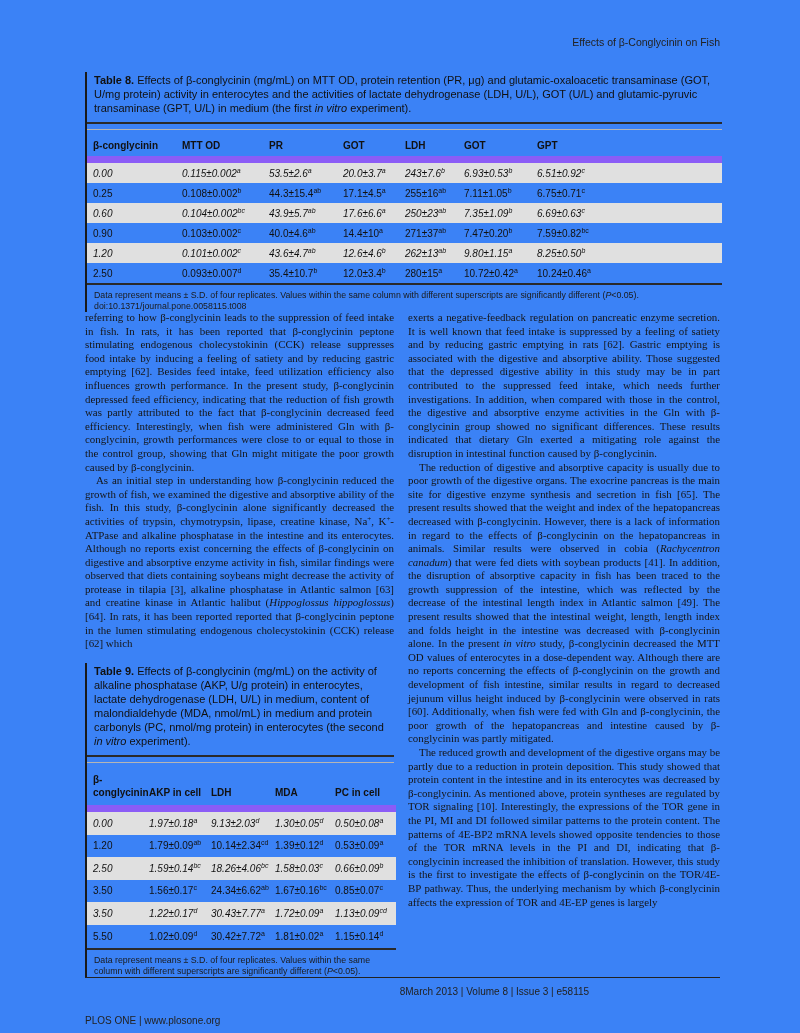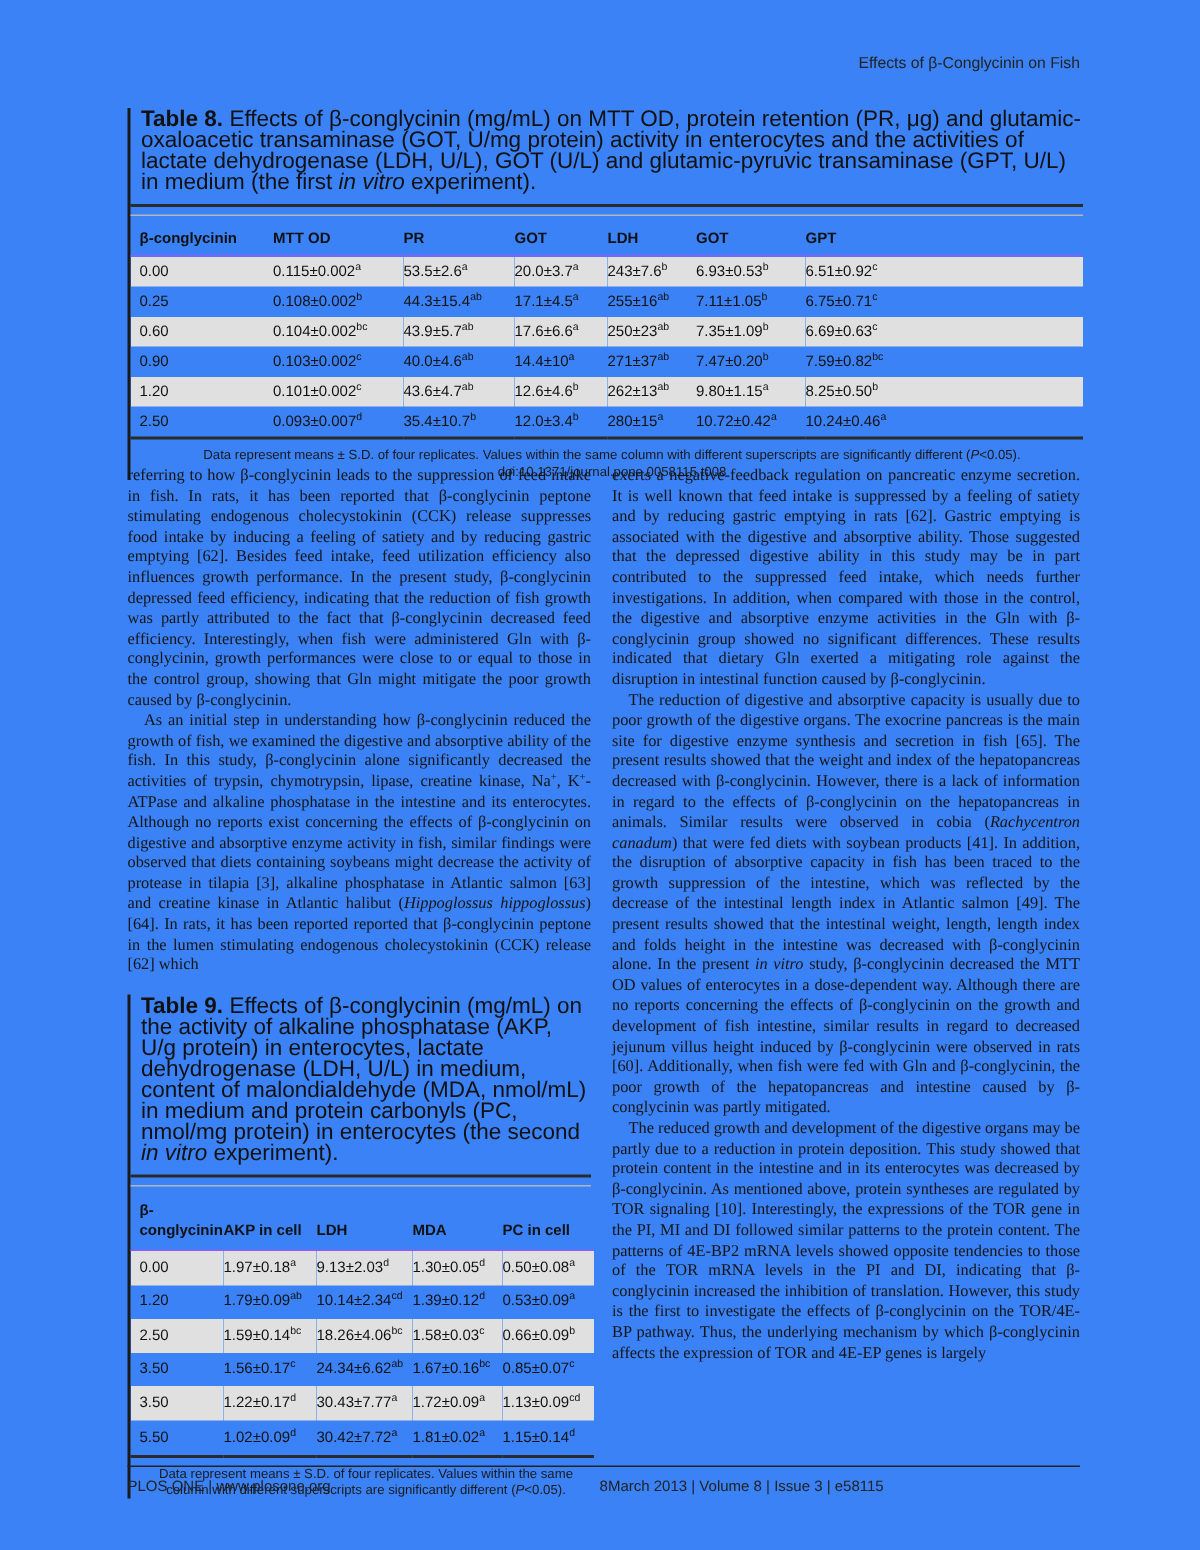--- a/index.html
+++ b/index.html
@@ -3,50 +3,50 @@
 <meta charset="utf-8">
 <style>
   html,body{margin:0;padding:0;background:#ffffff;}
   .page{position:relative;width:800px;height:1033px;background:#3b82f6;
         font-family:"Liberation Sans",sans-serif;color:#1a1a1a;overflow:hidden;}
 
   .running-head{position:absolute;top:36px;right:80px;font-size:10.5px;color:#222;}
 
   
   .table-block{border-left:2px solid #1a1a1a;}
-  .caption{font-size:15px;line-height:14px;margin:0;padding:1px 0 7px 7px;color:#111;}
+  .caption{font-size:11px;line-height:14px;margin:0;padding:1px 0 7px 7px;color:#111;}
   .caption b{font-weight:bold;}
   .rule-heavy{border-top:2px solid #2a2a2a;height:0;}
   .rule-light{border-top:1px solid #b5b5b5;height:0;margin-top:5px;}
   table{border-collapse:collapse;width:100%;table-layout:fixed;border-bottom:2px solid #2a2a2a;}
   th{text-align:left;font-size:10px;font-weight:bold;padding:10px 4px 5px 0;
-     vertical-align:bottom;border-bottom:1px solid #8b5cf6;color:#111;}
+     vertical-align:bottom;border-bottom:7px solid #8b5cf6;color:#111;}
   td{font-size:10px;padding:4.5px 4px 4.5px 0;color:#111;white-space:nowrap;overflow:hidden;}
   th:first-child,td:first-child{padding-left:6px;}
-  tr.shade{background:#e0e0e0;}
+  tr.shade{background:#e0e0e0;font-style:italic;}
   sup{font-size:7px;line-height:0;vertical-align:4px;}
-  .footnote{font-size:8.8px;line-height:11px;margin:5px 0 0;padding-left:7px;color:#1a1a1a;text-align:center;}
+  .footnote{font-size:8.8px;line-height:11px;margin:5px 0 0;padding-left:7px;color:#1a1a1a;}
   .footnote.doi{margin:0;}
 
   .t8{position:absolute;left:85px;top:72px;width:635px;}
   .t9{margin-top:12px;font-family:"Liberation Sans",sans-serif;text-align:left;}
 
   
   .col{position:absolute;top:311px;font-family:"Liberation Serif",serif;
        font-size:10.9px;line-height:13.6px;text-align:justify;color:#151515;}
   .col-left{left:85px;width:309px;}
   .col-right{left:408px;width:312px;}
   .body-p{margin:0;}
   .body-p.indent{text-indent:11px;}
 
   
   .footer-rule{position:absolute;left:85px;top:977px;width:635px;border-top:1px solid #222;height:0;}
   .footer{position:absolute;left:85px;top:986px;width:635px;display:flex;
           font-size:10px;color:#222;}
-  .footer .f-left{flex:1;text-align:left;}
+  .footer .f-left{flex:1;text-align:left;margin-top:29px;}
   .footer .f-center{flex:0 0 auto;}
   .footer .f-right{flex:1;text-align:left;}
 </style>
 </head>
 <body>
 
 <div class="page">
 
   <div class="running-head">Effects of β-Conglycinin on Fish</div>
 

